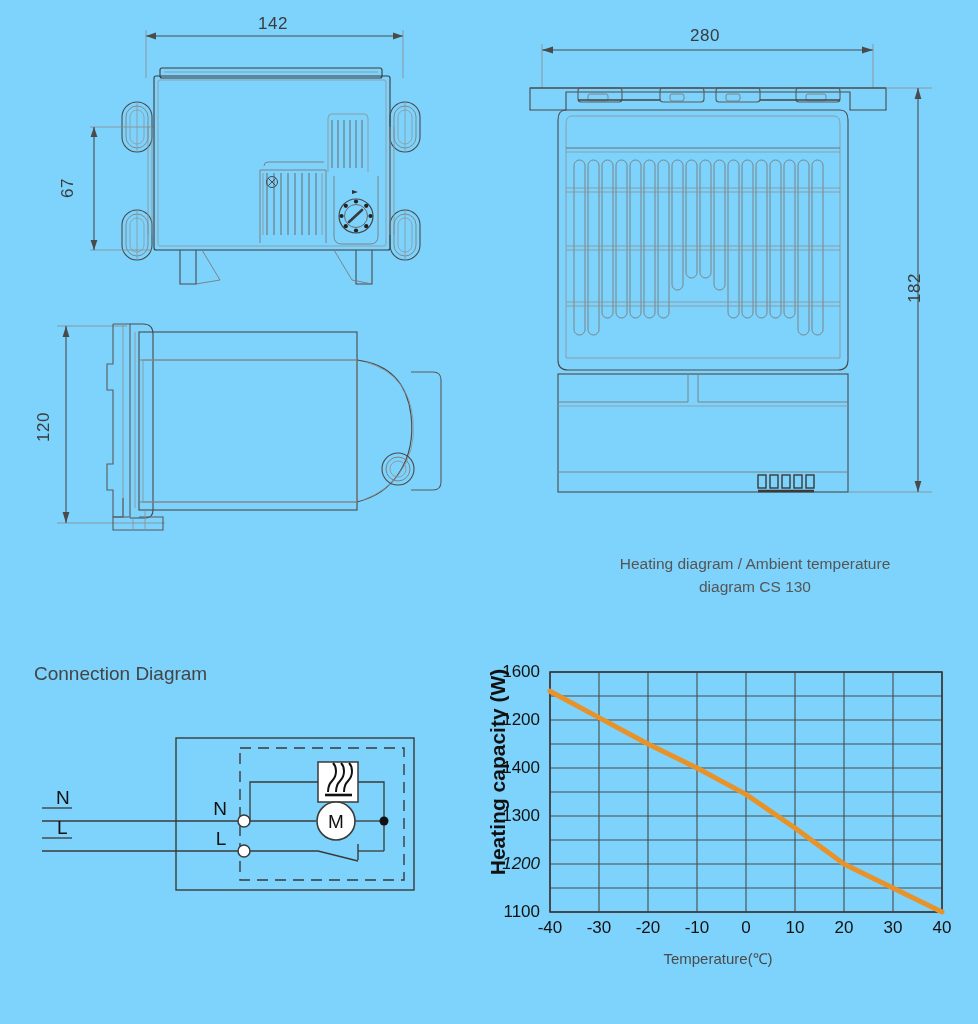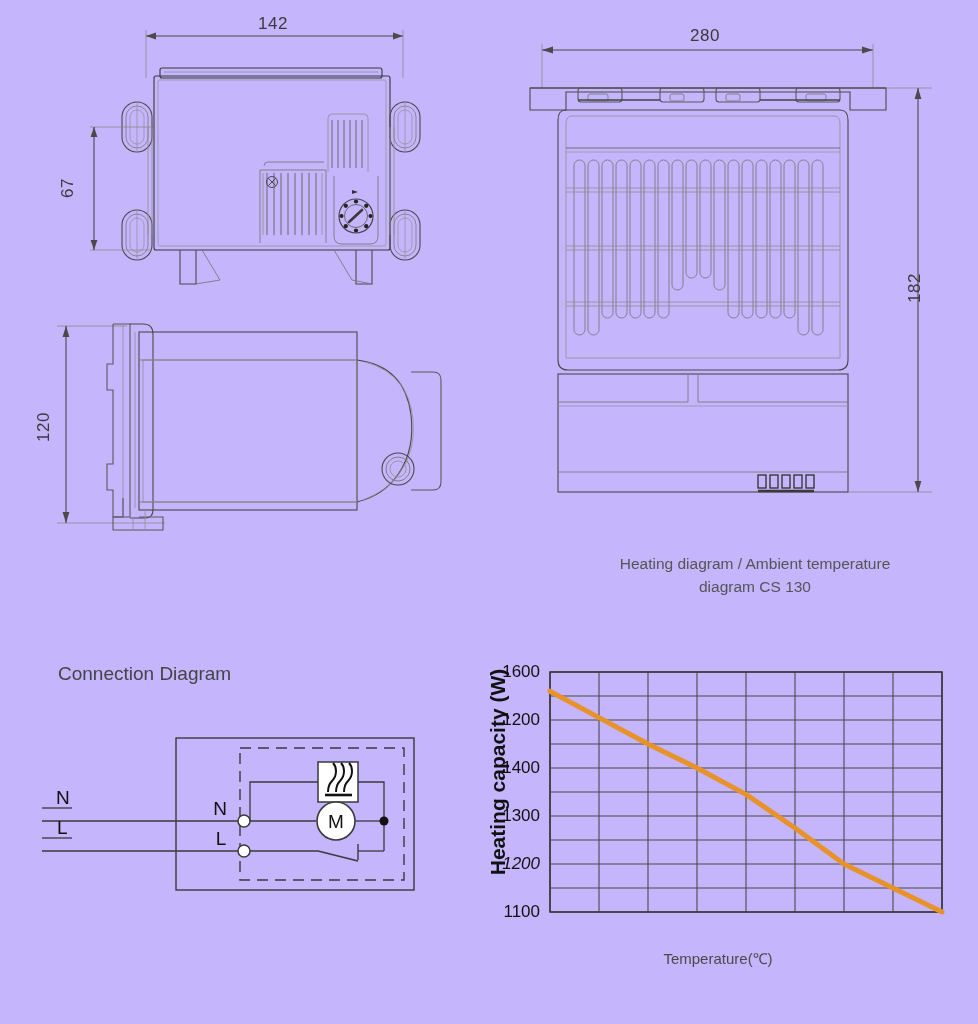--- a/index.html
+++ b/index.html
@@ -6,21 +6,21 @@
   html, body {
     margin: 0; padding: 0;
     width: 978px; height: 1024px;
     background: #ffffff;
     font-family: "Liberation Sans", sans-serif;
     overflow: hidden;
   }
   #page {
     position: relative;
     width: 978px; height: 1024px;
-    background: #c4b5fd;
+    background: #7dd3fc;
   }
   .abs { position: absolute; }
 
   
   .dim-label {
     position: absolute;
     font-family: "Liberation Sans", sans-serif;
     font-size: 17px;
     color: #3b3b3b;
     letter-spacing: 0.5px;
@@ -347,21 +347,21 @@
     </svg>
     <span class="dim-label" style="left:170px; top:6px;">280</span>
     <span class="dim-label vert" style="left:380px; top:258px;">182</span>
   </div>
 
   <div class="caption" style="left:560px; top:552px; width:390px; white-space:normal;">
     <span>Heating diagram / Ambient temperature</span><br>
     <span>diagram CS 130</span>
   </div>
 
-  <div class="section-title" style="left:34px; top:663px;margin-left:24px;">Connection Diagram</div>
+  <div class="section-title" style="left:34px; top:663px;">Connection Diagram</div>
 
   <div class="abs" style="left:28px; top:720px; width:410px; height:190px;">
     <svg width="410" height="190" viewBox="0 0 410 190">
 
       <rect x="148" y="18" width="238" height="152" fill="none" stroke="#3a3a3a" stroke-width="1.4"></rect>
 
       <path d="M212 28 L376 28 L376 160 L212 160 Z" fill="none" stroke="#3a3a3a" stroke-width="1.4" stroke-dasharray="11,7"></path>
 
       <line x1="14" y1="101" x2="212" y2="101" stroke="#3a3a3a" stroke-width="1.3"></line>
       <line x1="14" y1="88" x2="44" y2="88" stroke="#3a3a3a" stroke-width="1.3"></line>
@@ -404,20 +404,31 @@
   <div id="chart-block">
     <div class="axis-title-y">Heating capacity (W)</div>
     <div class="axis-title-x">Temperature(℃)</div>
     <div id="ytick-layer" style="position:absolute; left:36px; top:28px; width:56px; height:235px;">
         <div class="ytick" style="top: 236px;">1100</div>
         <div class="ytick" style="top: 188px; font-style: italic;">1200</div>
         <div class="ytick" style="top: 140px;">1300</div>
         <div class="ytick" style="top: 92px;">1400</div>
         <div class="ytick" style="top: 44px;">1200</div>
         <div class="ytick" style="top: -4px;">1600</div>
+      </div>
+    <div id="xtick-layer" style="position:absolute; left:102px; top:270px; width:390px; height:24px;">
+        <div class="xtick" style="left: 0px;">-40</div>
+        <div class="xtick" style="left: 49px;">-30</div>
+        <div class="xtick" style="left: 98px;">-20</div>
+        <div class="xtick" style="left: 147px;">-10</div>
+        <div class="xtick" style="left: 196px;">0</div>
+        <div class="xtick" style="left: 245px;">10</div>
+        <div class="xtick" style="left: 294px;">20</div>
+        <div class="xtick" style="left: 343px;">30</div>
+        <div class="xtick" style="left: 392px;">40</div>
       </div>
     <svg id="chart-svg" width="400" height="248" viewBox="0 0 400 248" style="position:absolute; left:98px; top:20px;">
         <line x1="4" x2="396" y1="244" y2="244" stroke="#4a4a4a" stroke-width="1.1"></line>
         <line x1="4" x2="396" y1="220" y2="220" stroke="#4a4a4a" stroke-width="1.1"></line>
         <line x1="4" x2="396" y1="196" y2="196" stroke="#4a4a4a" stroke-width="1.1"></line>
         <line x1="4" x2="396" y1="172" y2="172" stroke="#4a4a4a" stroke-width="1.1"></line>
         <line x1="4" x2="396" y1="148" y2="148" stroke="#4a4a4a" stroke-width="1.1"></line>
         <line x1="4" x2="396" y1="124" y2="124" stroke="#4a4a4a" stroke-width="1.1"></line>
         <line x1="4" x2="396" y1="100" y2="100" stroke="#4a4a4a" stroke-width="1.1"></line>
         <line x1="4" x2="396" y1="76" y2="76" stroke="#4a4a4a" stroke-width="1.1"></line>

